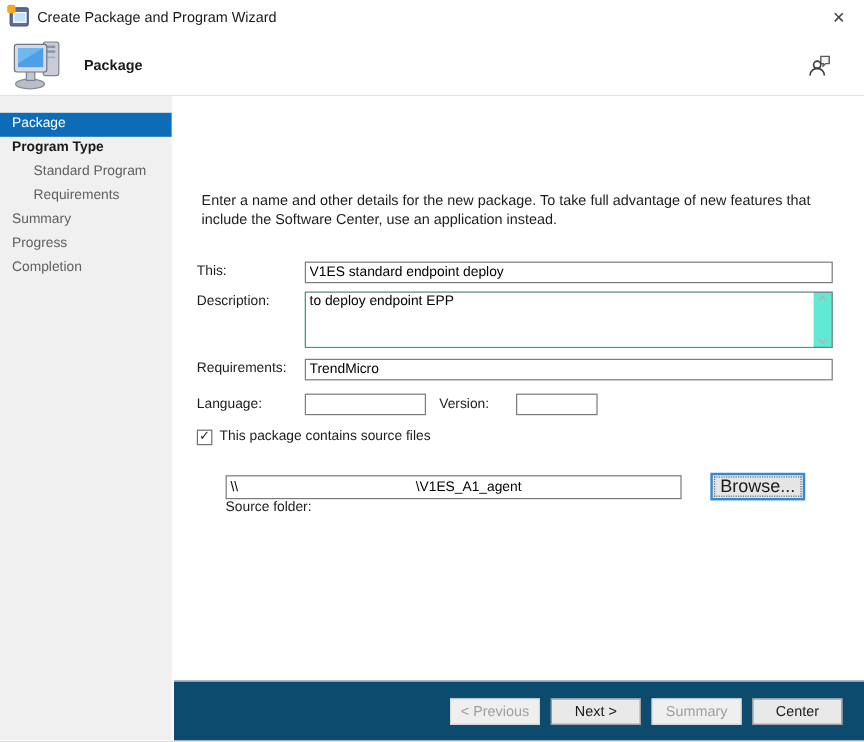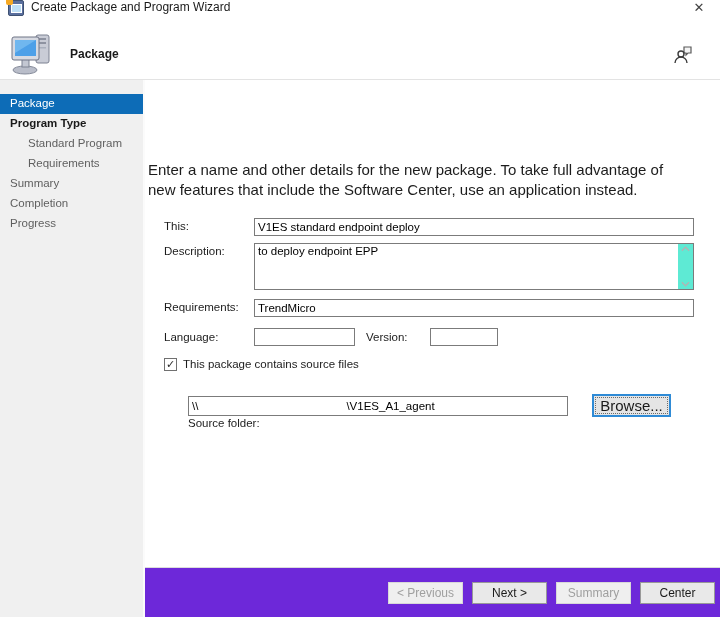--- a/index.html
+++ b/index.html
@@ -4,21 +4,21 @@
 <style>
   * { margin:0; padding:0; box-sizing:border-box; }
   html,body { background:#d9d9d9; }
   body { font-family:"Liberation Sans", sans-serif; }
   .window{
     position:relative; width:720px; height:618px; background:#ffffff;
     overflow:hidden; box-shadow:0 0 0 1px #bdbdbd;
   }
   
   .titlebar{
-    height:28px; display:flex; align-items:flex-start; padding:0 8px; background:#ffffff;
+    height:28px; display:flex; align-items:center; padding:0 8px; background:#ffffff;
   }
   .app-icon{ width:16px; height:16px; position:relative; margin-right:7px; flex:0 0 auto;
     background:#5a6f9e; border:1px solid #3e5172; border-radius:2px; }
   .app-icon::before{ content:""; position:absolute; left:2px; top:3px; width:9px; height:7px; background:#bfe0f7; border:1px solid #ffffff; }
   .app-icon::after{ content:""; position:absolute; left:-3px; top:-3px; width:7px; height:7px; background:#f6a821; border-radius:2px; }
   .titlebar .title{ font-size:12px; color:#1a1a1a; flex:1 1 auto; }
   .close-btn{ font-size:13px; color:#444; width:26px; text-align:center; cursor:default; }
   
   .header{
     height:52px; background:#ffffff; border-bottom:1px solid #e3e3e3;
@@ -29,21 +29,21 @@
   .feedback-icon{ width:22px; height:20px; flex:0 0 auto; margin-right:12px; }
   
   .bodyrow{ display:flex; height:537px; }
   .sidebar{ width:145px; background:#f0f0f0; padding-top:14px; flex:0 0 auto; border-right:2px solid #fbfbfb; }
   .step{ height:20px; line-height:19px; font-size:11.5px; color:#5f5f5f; padding-left:10px; white-space:nowrap; }
   .step.selected{ background:#0d6cb7; color:#ffffff; }
   .step.bold{ color:#1a1a1a; font-weight:bold; }
   .step.indent{ padding-left:28px; }
   .main{ position:relative; flex:1 1 auto; background:#ffffff; }
   .heading{ position:absolute; left:19px; top:18px; font-size:15px; font-weight:normal; color:#1b80d2; }
-  .intro{ position:absolute; left:3px; top:80px; width:545px; font-size:15px; line-height:1.3; color:#1c1c1c; }
+  .intro{ position:absolute; left:23px; top:80px; width:545px; font-size:12px; line-height:1.3; color:#1c1c1c; }
   .label{ position:absolute; font-size:11.5px; color:#1c1c1c; }
   .tinput{ position:absolute; height:18px; border:1px solid #7b7b7b; background:#fff;
     font-family:"Liberation Sans", sans-serif; font-size:11.5px; color:#000; padding:0 3px; outline:none; }
   
   .descwrap{ position:absolute; left:109px; top:163px; width:440px; height:47px; border:1px solid #7b7b7b; background:#5eead4; display:flex; }
   .descwrap textarea{ flex:1 1 auto; border:none; resize:none; outline:none; overflow:hidden;
     font-family:"Liberation Sans", sans-serif; font-size:11.5px; color:#000; padding:1px 3px; }
   .vscroll{ width:15px; display:flex; flex-direction:column; justify-content:space-between; align-items:center; padding:2px 0; }
   .vscroll svg{ width:9px; height:6px; }
   
@@ -53,22 +53,22 @@
   .srcbox{ position:absolute; left:43px; top:316px; width:380px; height:20px; border:1px solid #7b7b7b; background:#fff;
     font-size:11.5px; color:#000; display:flex; align-items:center; padding:0 3px; white-space:pre; }
   .redacted-gap{ display:inline-block; width:148px; }
   
   .btn{ font-family:"Liberation Sans", sans-serif; font-size:12px; color:#1a1a1a;
     background:#e9e9e9; border:1px solid #989898; width:75px; height:22px; text-align:center; }
   .btn.disabled{ background:#efefef; border-color:#d8d8d8; color:#9f9f9f; }
   .browse-btn{ position:absolute; left:447px; top:314px; width:79px; height:23px;
     background:#e5e5e5; border:2px solid #2f8bd6; outline:1px dotted #6b6b6b; outline-offset:-4px;
     font-family:"Liberation Sans", sans-serif; font-size:15px; color:#1a1a1a; }
-  .footer{ position:absolute; left:0; right:0; bottom:0; height:50px; background:#6d28d9;
-    border-top:1px solid #dcdcdc; display:flex; justify-content:flex-end; align-items:center; gap:9px; padding-right:5px; }
+  .footer{ position:absolute; left:0; right:0; bottom:0; height:50px; background:#0c4a6e;
+    border-top:1px solid #dcdcdc; display:flex; justify-content:flex-end; align-items:center; gap:9px; padding-right:18px; }
 </style>
 </head>
 <body>
 
 <div class="window">
 
   <div class="titlebar">
     <span class="app-icon"></span>
     <span class="title">Create Package and Program Wizard</span>
     <span class="close-btn">✕</span>
@@ -95,22 +95,22 @@
   </div>
 
   <div class="bodyrow">
 
     <div class="sidebar">
       <div class="step selected">Package</div>
       <div class="step bold">Program Type</div>
       <div class="step indent">Standard Program</div>
       <div class="step indent">Requirements</div>
       <div class="step">Summary</div>
+      <div class="step">Progress</div>
       <div class="step">Completion</div>
-      <div class="step">Progress</div>
     </div>
 
     <div class="main">
       <p class="intro">Enter a name and other details for the new package. To take full advantage of new features that include the Software Center, use an application instead.</p>
 
       <span class="label" style="left:19px; top:140px;">This:</span>
       <input class="tinput" style="left: 109px; top: 138px; width: 440px;" value="V1ES standard endpoint deploy">
 
       <span class="label" style="left:19px; top:165px;">Description:</span>
       <div class="descwrap">

